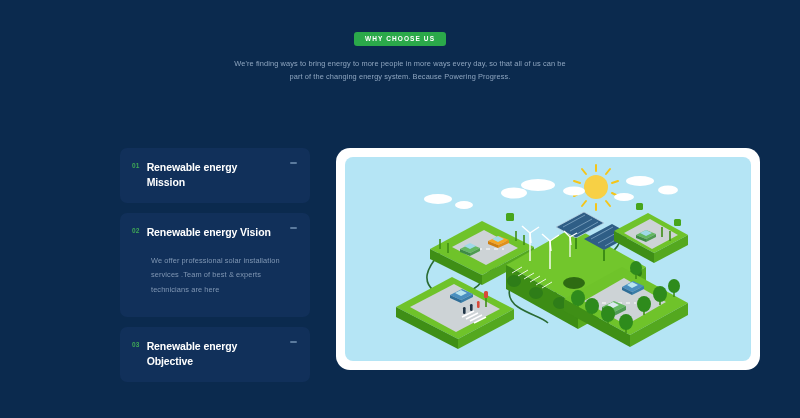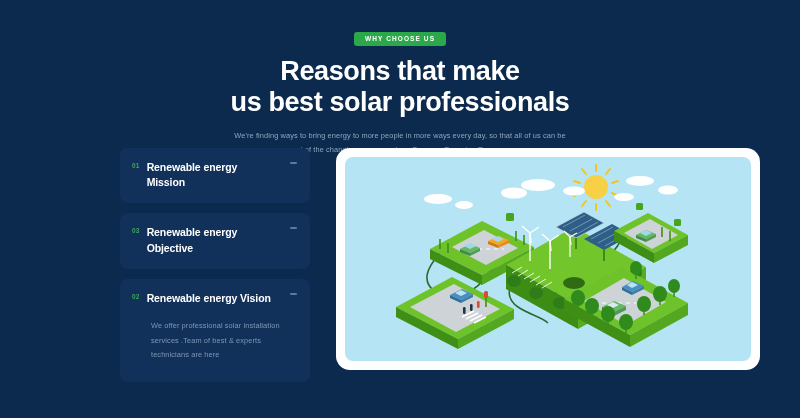--- a/index.html
+++ b/index.html
@@ -164,56 +164,52 @@
 
   .illus-canvas svg { display: block; width: 100%; height: 100%; }
 </style>
 </head>
 <body>
 
 <div class="page">
 
   <div class="header">
     <span class="badge">WHY CHOOSE US</span>
-    <h1 class="headline">
-      <span>Reasons that make</span>
-      <span class="line2">us best solar professionals</span>
-    </h1>
     <p class="subtitle">We're finding ways to bring energy to more people in more ways every day, so that all of us can be part of the changing energy system. Because Powering Progress.</p>
   </div>
 
   <div class="main">
 
     <div class="accordion">
 
       <div class="acc-item">
         <div class="acc-head">
           <span class="acc-num">01</span>
           <span class="acc-title">Renewable energy Mission</span>
-        </div>
-        <span class="acc-toggle"></span>
-
-      </div>
-
-      <div class="acc-item">
-        <div class="acc-head">
-          <span class="acc-num">03</span>
-          <span class="acc-title">Renewable energy Objective</span>
         </div>
         <span class="acc-toggle"></span>
 
       </div>
 
       <div class="acc-item open">
         <div class="acc-head">
           <span class="acc-num">02</span>
           <span class="acc-title">Renewable energy Vision</span>
         </div>
         <span class="acc-toggle"></span>
         <div class="acc-body">We offer professional solar installation services .Team of best &amp; experts technicians are here</div>
+      </div>
+
+      <div class="acc-item">
+        <div class="acc-head">
+          <span class="acc-num">03</span>
+          <span class="acc-title">Renewable energy Objective</span>
+        </div>
+        <span class="acc-toggle"></span>
+
       </div>
 
     </div>
 
     <div class="illus-card">
       <div class="illus-canvas">
         <svg viewBox="0 0 340 204" preserveAspectRatio="xMidYMid meet">
 
           <rect x="0" y="0" width="340" height="204" fill="#b5e5f5"></rect>
 

